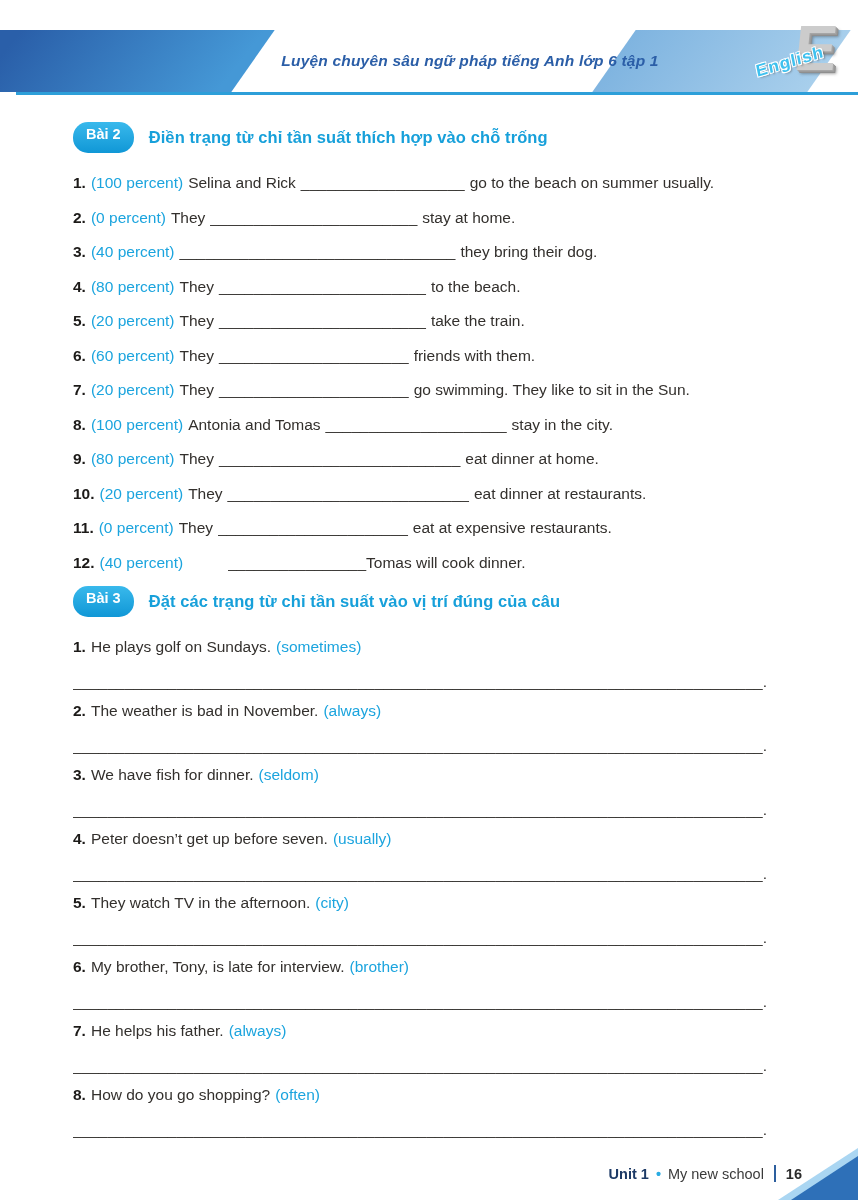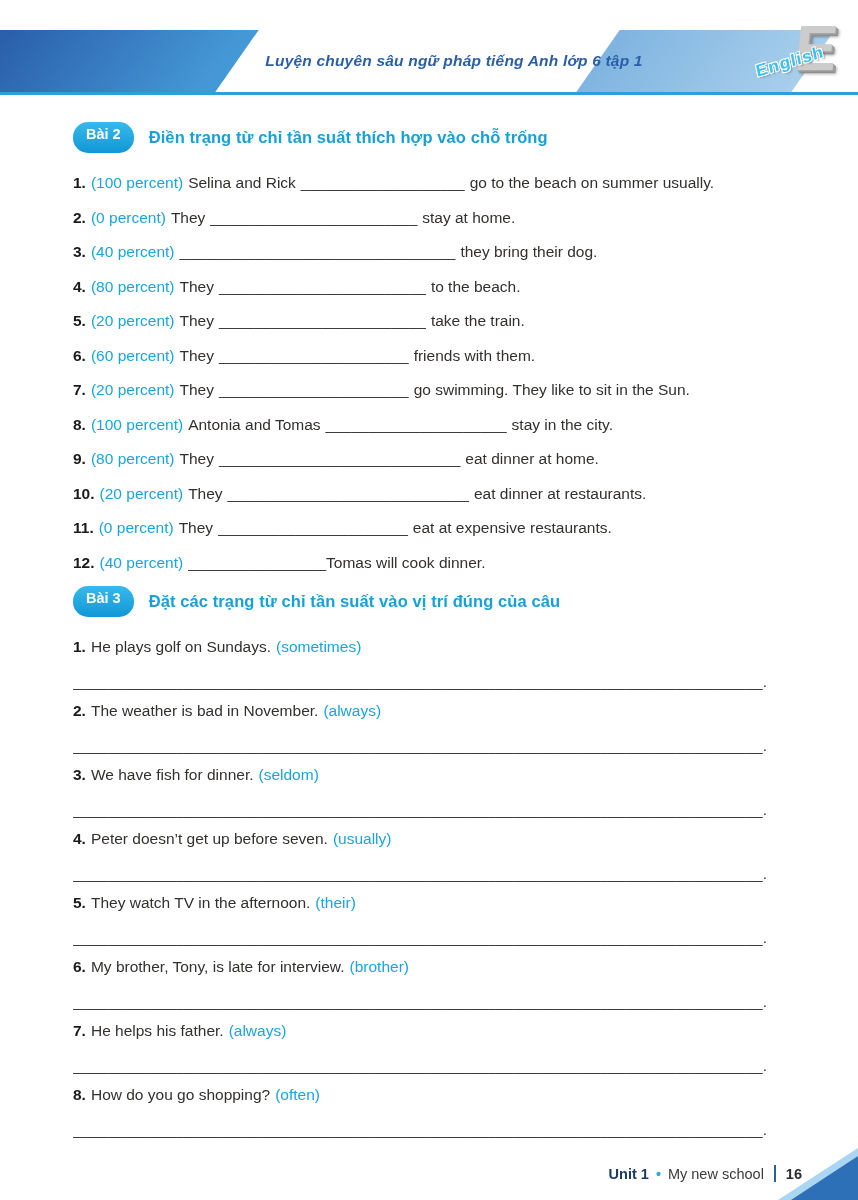--- a/index.html
+++ b/index.html
@@ -5,21 +5,21 @@
   * { margin:0; padding:0; box-sizing:border-box; }
   html,body { background:#ffffff; }
   body {
     width:858px; height:1200px;
     position:relative; overflow:hidden;
     font-family:"Liberation Sans","DejaVu Sans",sans-serif;
     color:#33302d;
   }
 
   
-  .banner { position:absolute; top:30px; left:0; width:768px; height:62px; }
+  .banner { position:absolute; top:30px; left:16px; width:768px; height:62px; }
   .shape { position:absolute; top:0; height:100%; transform:skewX(-35deg); }
   .shape-left  { left:-45px; width:282px; background:linear-gradient(95deg,#2a5fa9 10%,#4598d6 95%); }
   .shape-right { right:-45px; width:215px; background:linear-gradient(95deg,#7fb4e0,#a8cfec); }
   .banner-line { position:absolute; left:0; bottom:-3px; width:858px; height:3px; background:#2d9fd9; }
   .banner-title {
     position:absolute; left:140px; right:0; top:50%; transform:translateY(-50%);
     text-align:center; font-style:italic; font-weight:700; font-size:15.5px;
     color:#2b5ea7; letter-spacing:.2px;
   }
 
@@ -44,21 +44,21 @@
     color:#fff; font-weight:700; font-size:14.5px;
     padding:4px 13px 11px; border-radius:15px;
   }
   .sec-title { color:#17a0da; font-size:16.5px; font-weight:700; letter-spacing:.1px; }
 
   .item { font-size:15.5px; line-height:22px; margin-bottom:12.5px; color:#33302d; }
   .item .num  { font-weight:700; color:#1c1a18; margin-right:5px; }
   .item .hint { color:#1ba4de; margin-right:5px; }
   .item .seg  { margin-right:5px; }
   .item .seg:empty { display:none; }
-  .item .tight { margin-right:0; }
+  .item .tight { margin-right:0;margin-left:40px; }
 
   .ex3 { margin-top:9px; }
   .sentence { margin-bottom:13px; }
   .answer {
     font-size:15.5px; line-height:22px; color:#33302d;
     margin-bottom:7px; white-space:nowrap; overflow:hidden; max-width:712px;
   }
 
   
   .footer {
@@ -143,21 +143,21 @@
       <p class="item sentence"><span class="num">3.</span><span class="seg">We have fish for dinner.</span><span class="hint">(seldom)</span></p>
       <p class="answer">________________________________________________________________________________.</p>
     </div>
 
     <div>
       <p class="item sentence"><span class="num">4.</span><span class="seg">Peter doesn’t get up before seven.</span><span class="hint">(usually)</span></p>
       <p class="answer">________________________________________________________________________________.</p>
     </div>
 
     <div>
-      <p class="item sentence"><span class="num">5.</span><span class="seg">They watch TV in the afternoon.</span><span class="hint">(their)</span></p>
+      <p class="item sentence"><span class="num">5.</span><span class="seg">They watch TV in the afternoon.</span><span class="hint">(city)</span></p>
       <p class="answer">________________________________________________________________________________.</p>
     </div>
 
     <div>
       <p class="item sentence"><span class="num">6.</span><span class="seg">My brother, Tony, is late for interview.</span><span class="hint">(brother)</span></p>
       <p class="answer">________________________________________________________________________________.</p>
     </div>
 
     <div>
       <p class="item sentence"><span class="num">7.</span><span class="seg">He helps his father.</span><span class="hint">(always)</span></p>

